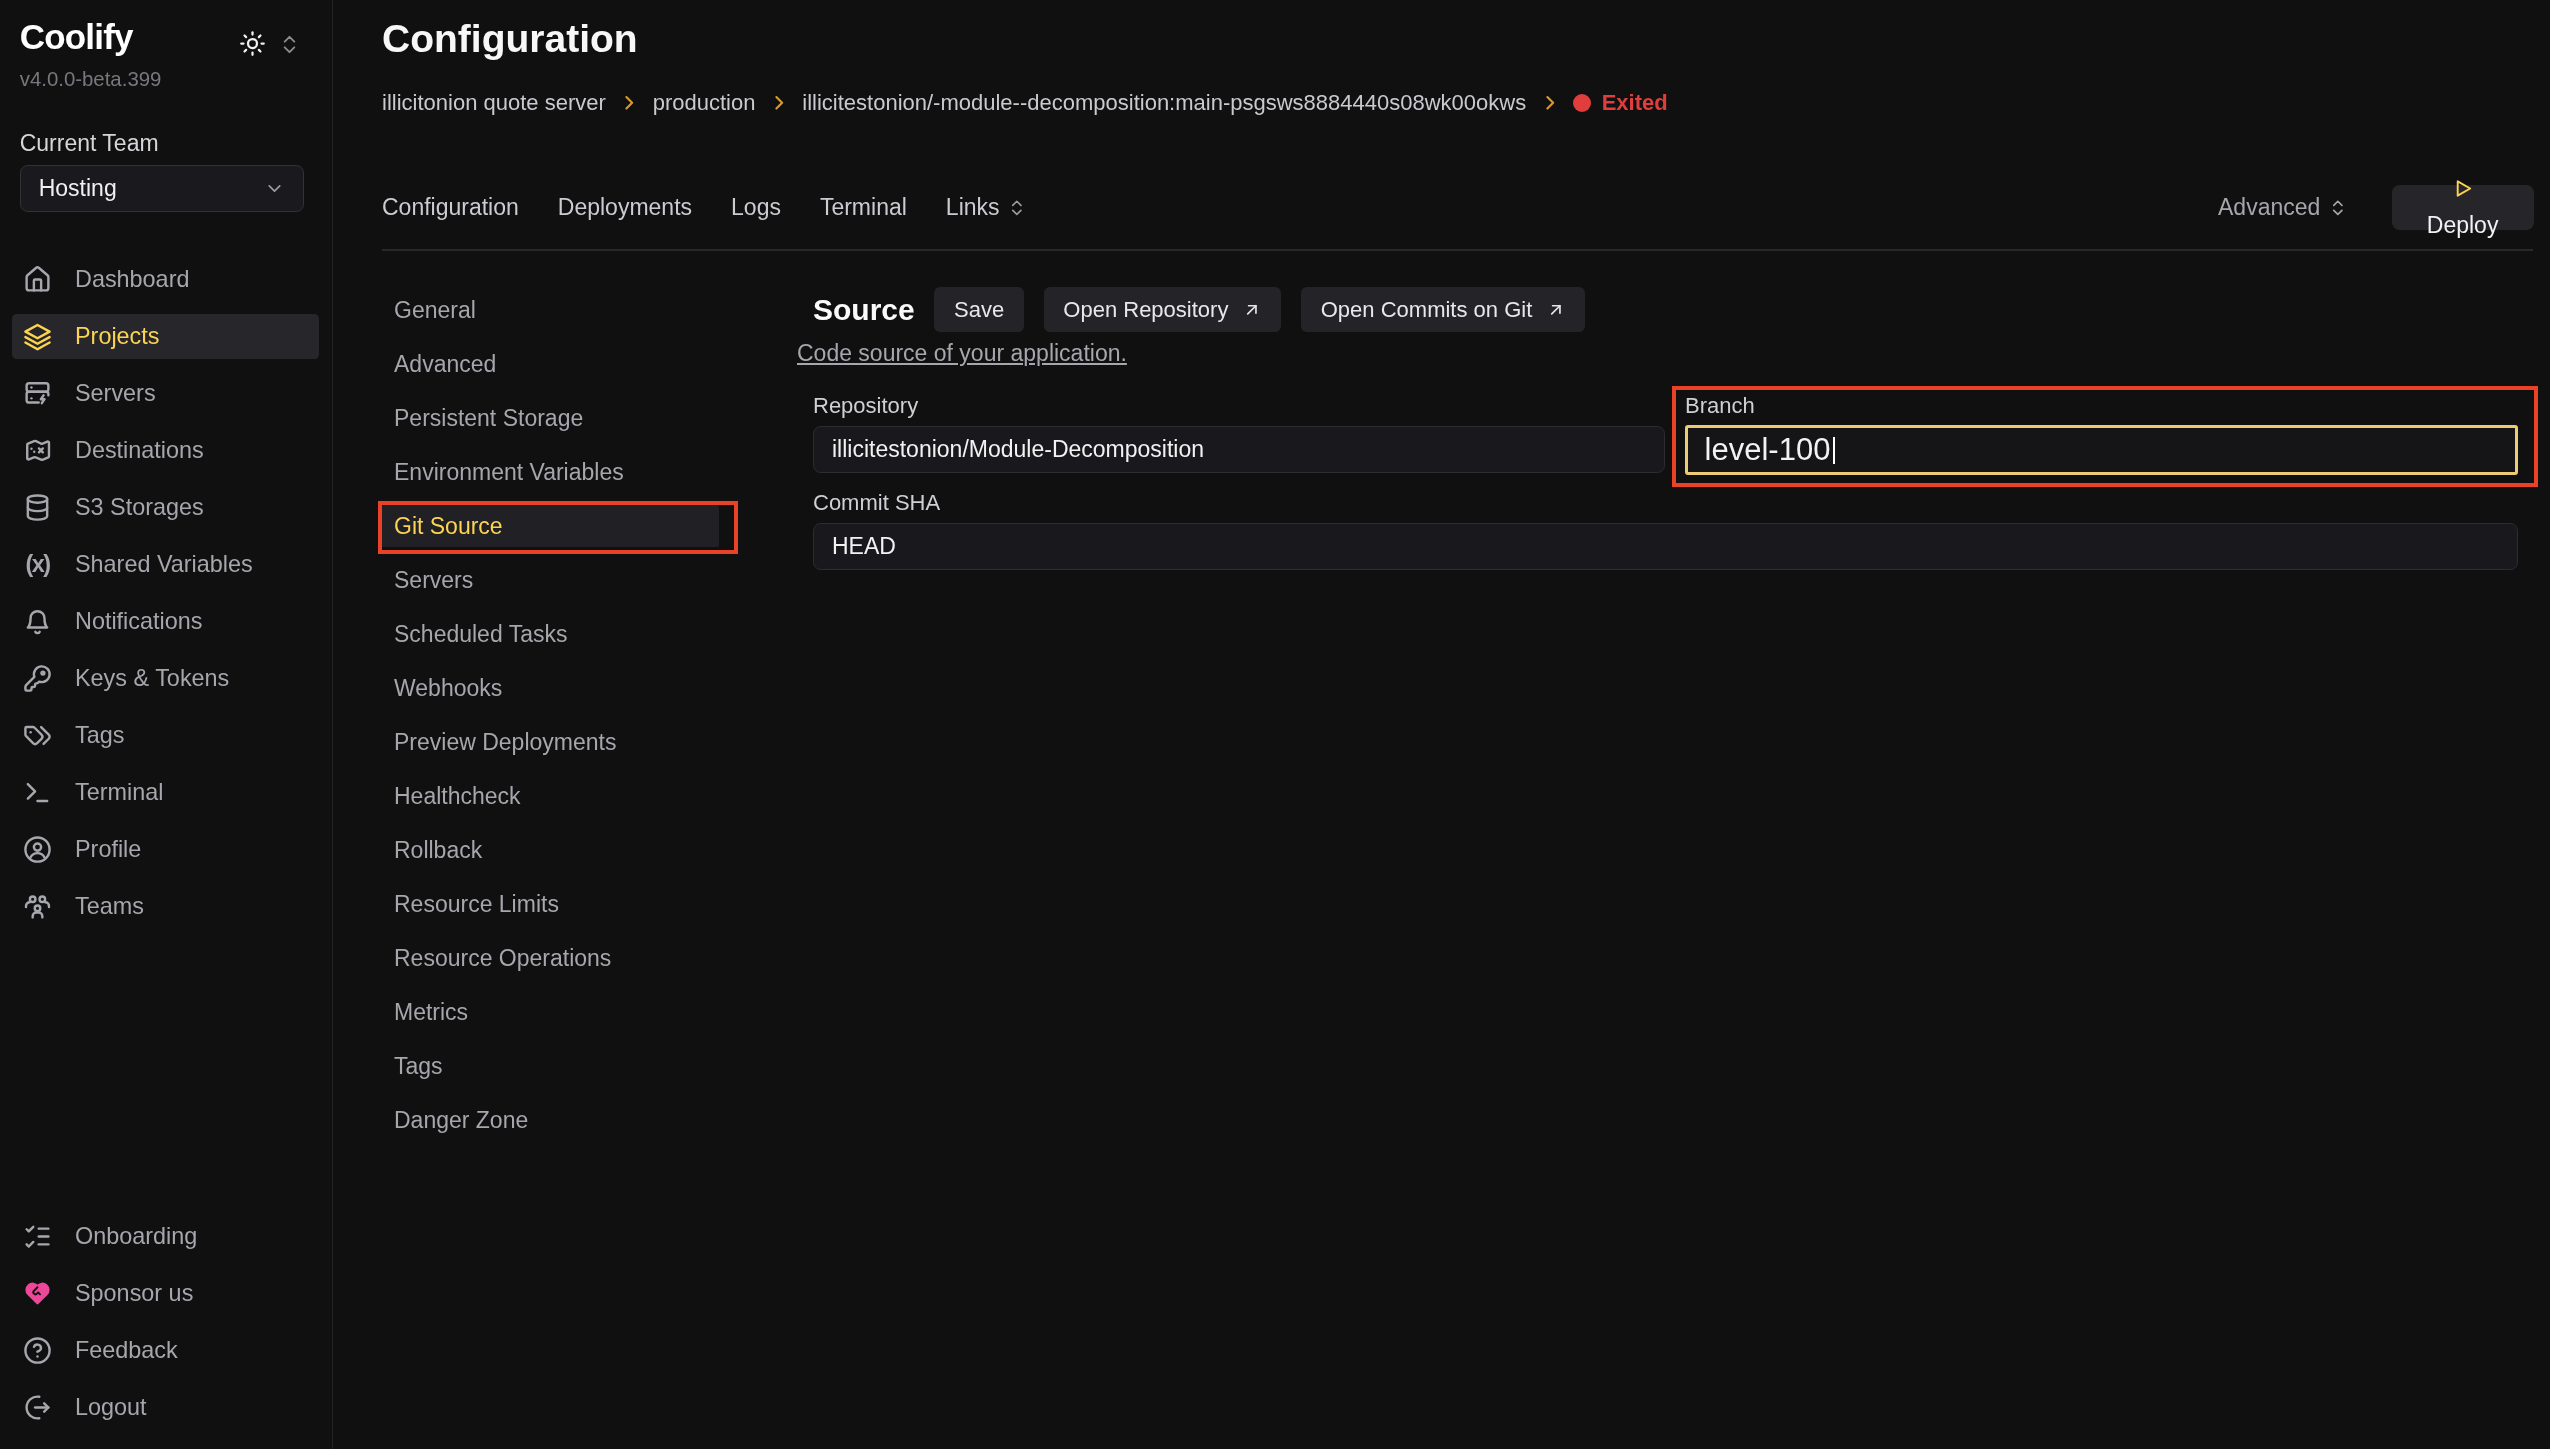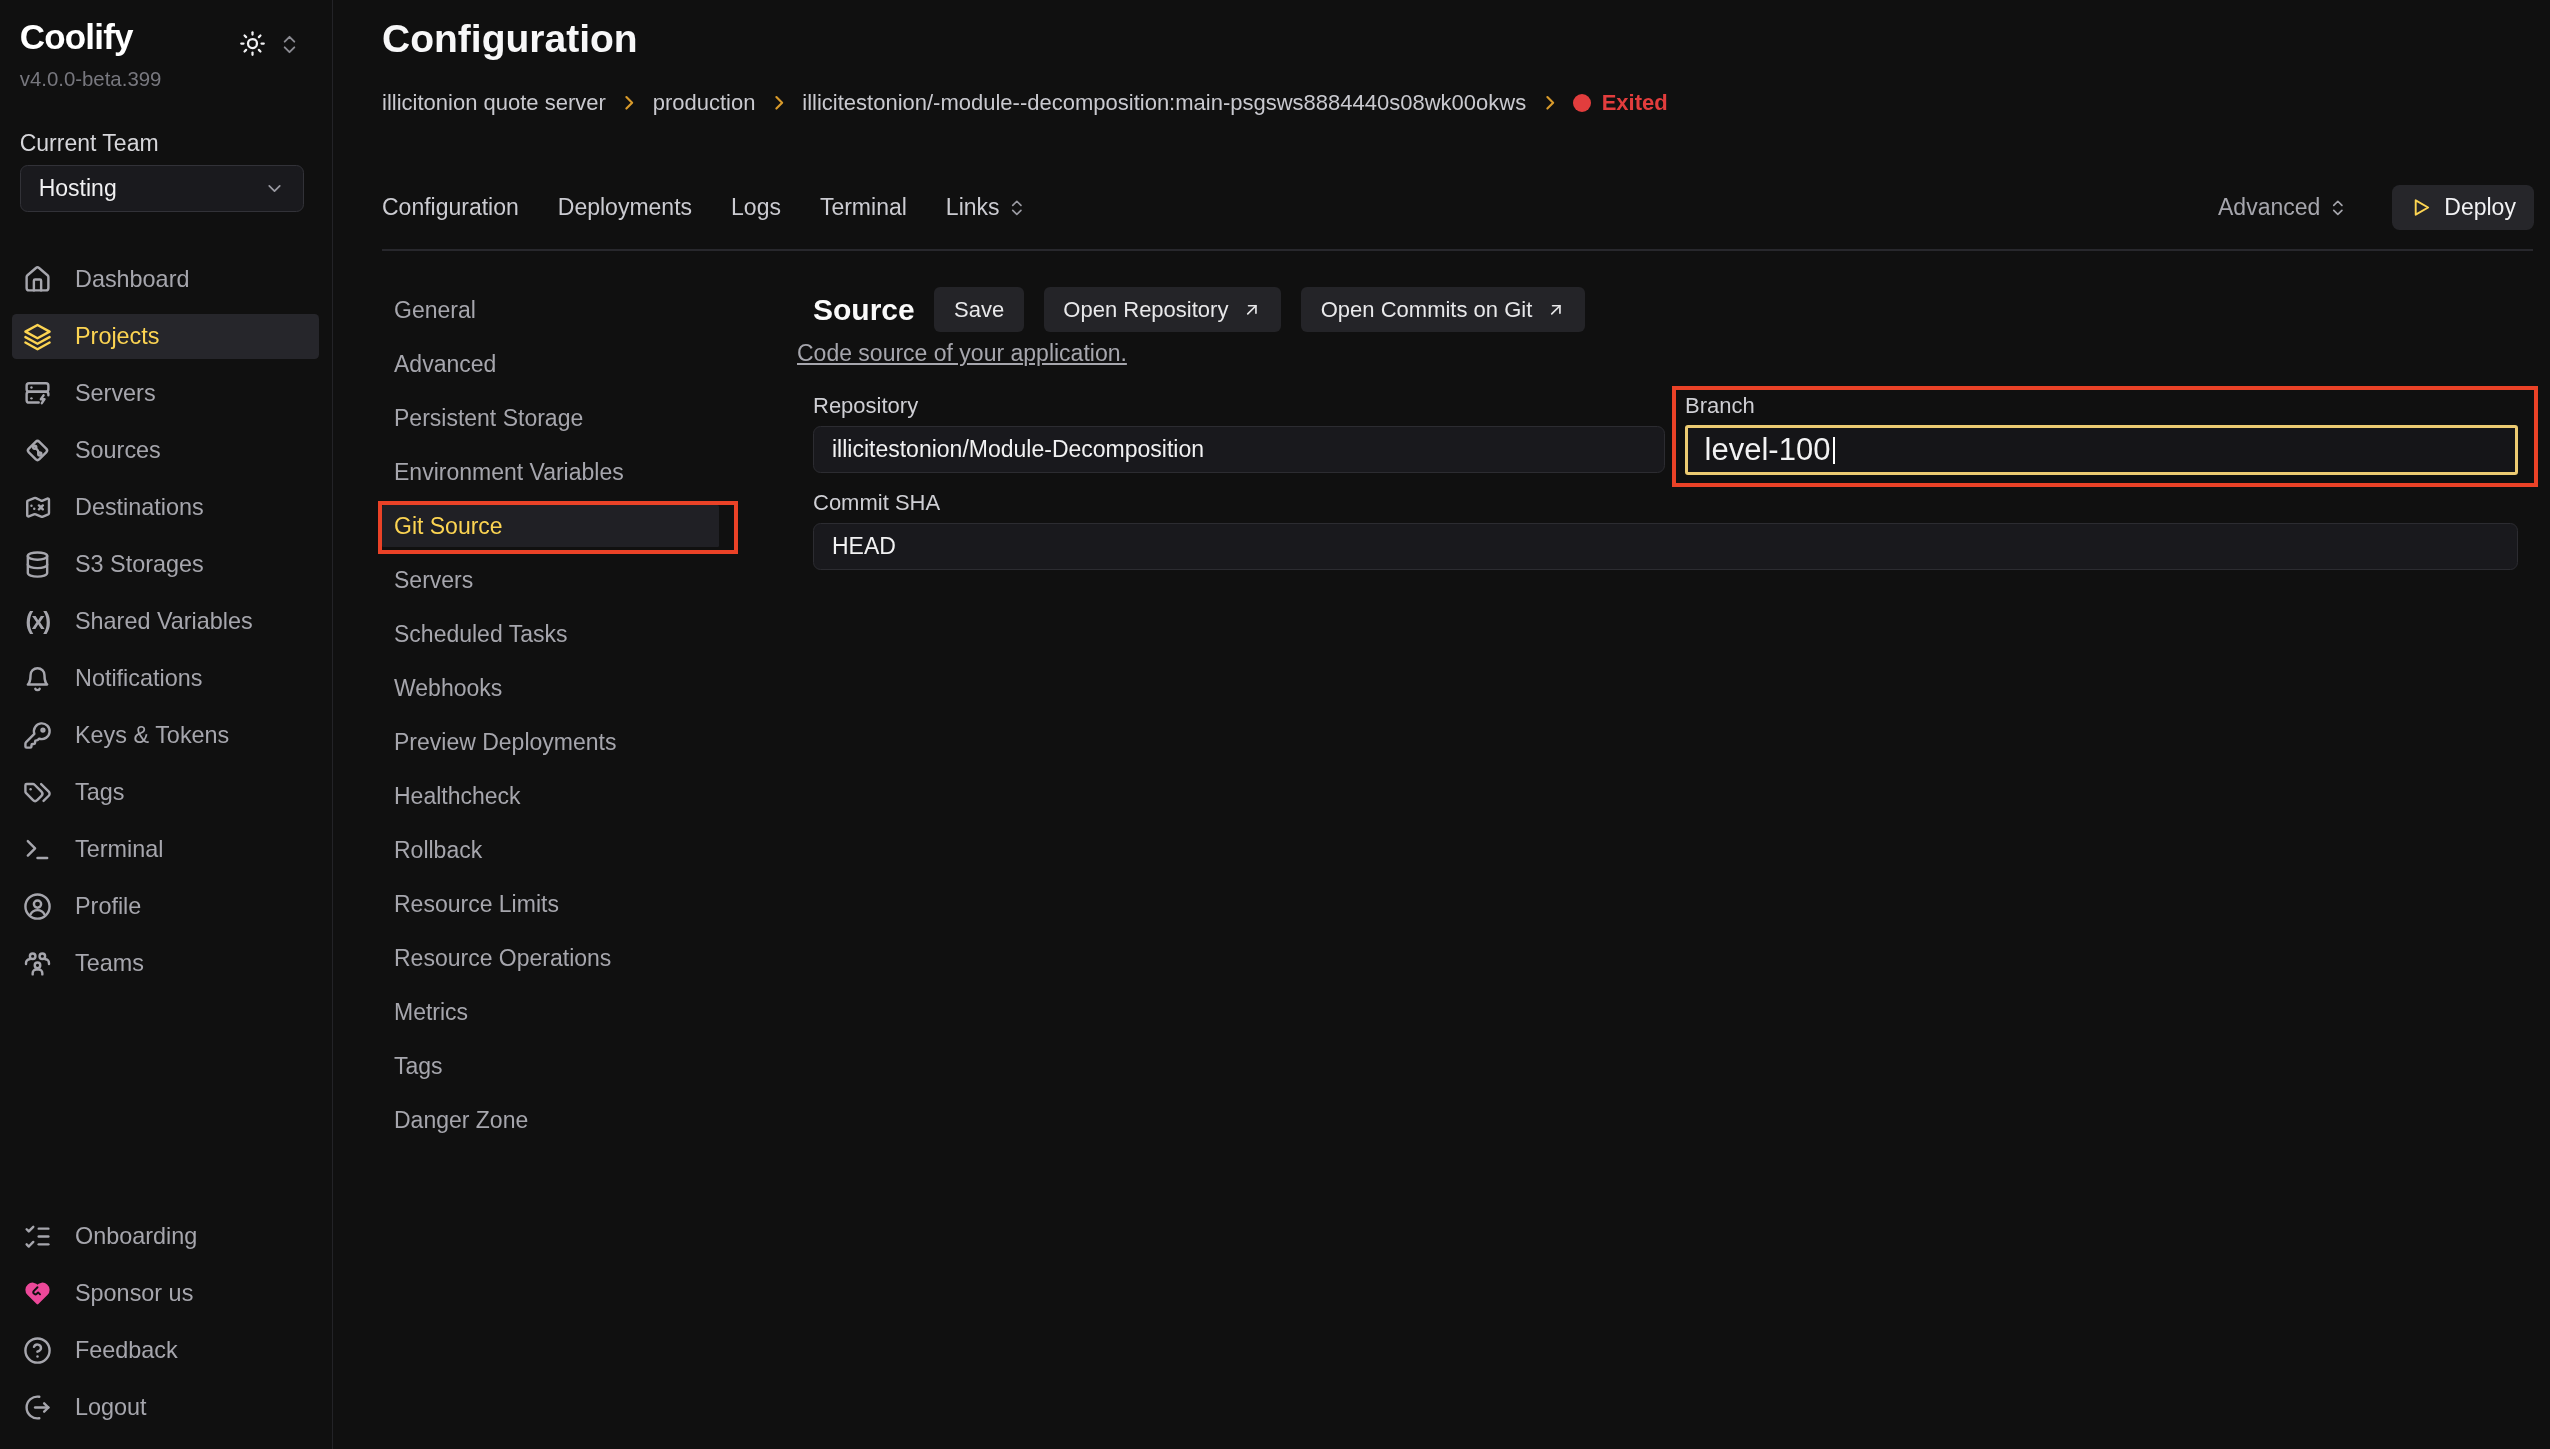--- a/index.html
+++ b/index.html
@@ -43,21 +43,21 @@
   .status { display:flex; align-items:center; gap:10.6px; color:#e23d3d; font-weight:700; }
   .status-dot { width:18px; height:18px; border-radius:50%; background:#e23d3d; }
 
   .tabs-row { position:absolute; left:49px; right:17.4px; top:184px; height:47px; display:flex; align-items:center; }
   .tabs { display:flex; gap:39px; font-size:23px; color:#cbcbd1; }
   .tab { display:flex; align-items:center; gap:7.6px; cursor:pointer; }
   .tab .chev { width:19.7px; height:19.7px; color:#9a9aa2; }
   .tabs-spacer { flex:1; }
   .advanced { display:flex; align-items:center; gap:7.6px; font-size:23px; color:#a6a6ad; margin-right:44px; cursor:pointer; }
   .advanced .chev { width:19.7px; height:19.7px; }
-  .deploy-btn { width:142px; height:45px; background:#26262a; border:none; border-radius:7.6px; display:flex; align-items:center; justify-content:center; gap:12px; font-size:23px; color:#f2f2f4; font-family:inherit; cursor:pointer; }
+  .deploy-btn { width:142px; height:45px; background:#26262a; border:none; border-radius:7.6px; display:flex; align-items:center; justify-content:center; gap:12px; font-size:23px; color:#f2f2f4; font-family:inherit; cursor:pointer;flex-direction:column; }
   .play-ic { width:23px; height:23px; color:#fcd452; }
 
   .divider { position:absolute; left:49px; top:249px; width:2151px; height:1.5px; background:#28282d; }
 
   
   .subnav { position:absolute; left:49px; top:283px; width:337px; }
   .subnav-item { height:54px; display:flex; align-items:center; padding-left:12px; font-size:23px; color:#a6a6ad; cursor:pointer; }
   .subnav-item.active { height:42px; margin:6px 0; background:#202025; color:#fcd452; border-radius:1.5px; }
 
   
@@ -140,31 +140,20 @@
       <span class="nav-icon">
           <svg class="stroke-ic" viewBox="0 0 24 24">
             <rect x="3" y="3.5" width="18" height="7" rx="2"></rect>
             <path d="M21 13.5v-1a2 2 0 0 0-2-2H5a2 2 0 0 0-2 2v5a2 2 0 0 0 2 2h8"></path>
             <path d="M7 7h.01"></path>
             <path d="M7 16h.01"></path>
             <path d="m17 13.5-2.2 3.2h3l-2.2 3.3"></path>
           </svg>
         </span>
       <span>Servers</span>
-    </div>
-    <div class="nav-item">
-      <span class="nav-icon">
-          <svg class="stroke-ic" viewBox="0 0 24 24">
-            <rect x="5.8" y="5.8" width="12.4" height="12.4" rx="2.2" transform="rotate(45 12 12)"></rect>
-            <circle cx="9.7" cy="9.3" r="1.3"></circle>
-            <circle cx="13.9" cy="14.9" r="1.3"></circle>
-            <path d="M10.6 10.2 12 11.6a2 2 0 0 1 .6 1.4v.6"></path>
-          </svg>
-        </span>
-      <span>Sources</span>
     </div>
     <div class="nav-item">
       <span class="nav-icon">
           <svg class="stroke-ic" viewBox="0 0 24 24">
             <path d="M9.25 4.2 4.1 6.3a1 1 0 0 0-.6.92v11.2a1 1 0 0 0 1.37.93l4.13-1.65a2 2 0 0 1 1.5 0l4.5 1.8a2 2 0 0 0 1.5 0l4.4-1.76a1 1 0 0 0 .6-.93V5.6a1 1 0 0 0-1.37-.93l-3.88 1.55a2 2 0 0 1-1.5 0l-4-1.99a2 2 0 0 0-1.5-.03Z"></path>
             <path d="M7 10.5h.01"></path>
             <path d="M9.3 13h.01"></path>
             <path d="m13.2 10.3 3.2 3.2"></path>
             <path d="m16.4 10.3-3.2 3.2"></path>
           </svg>

